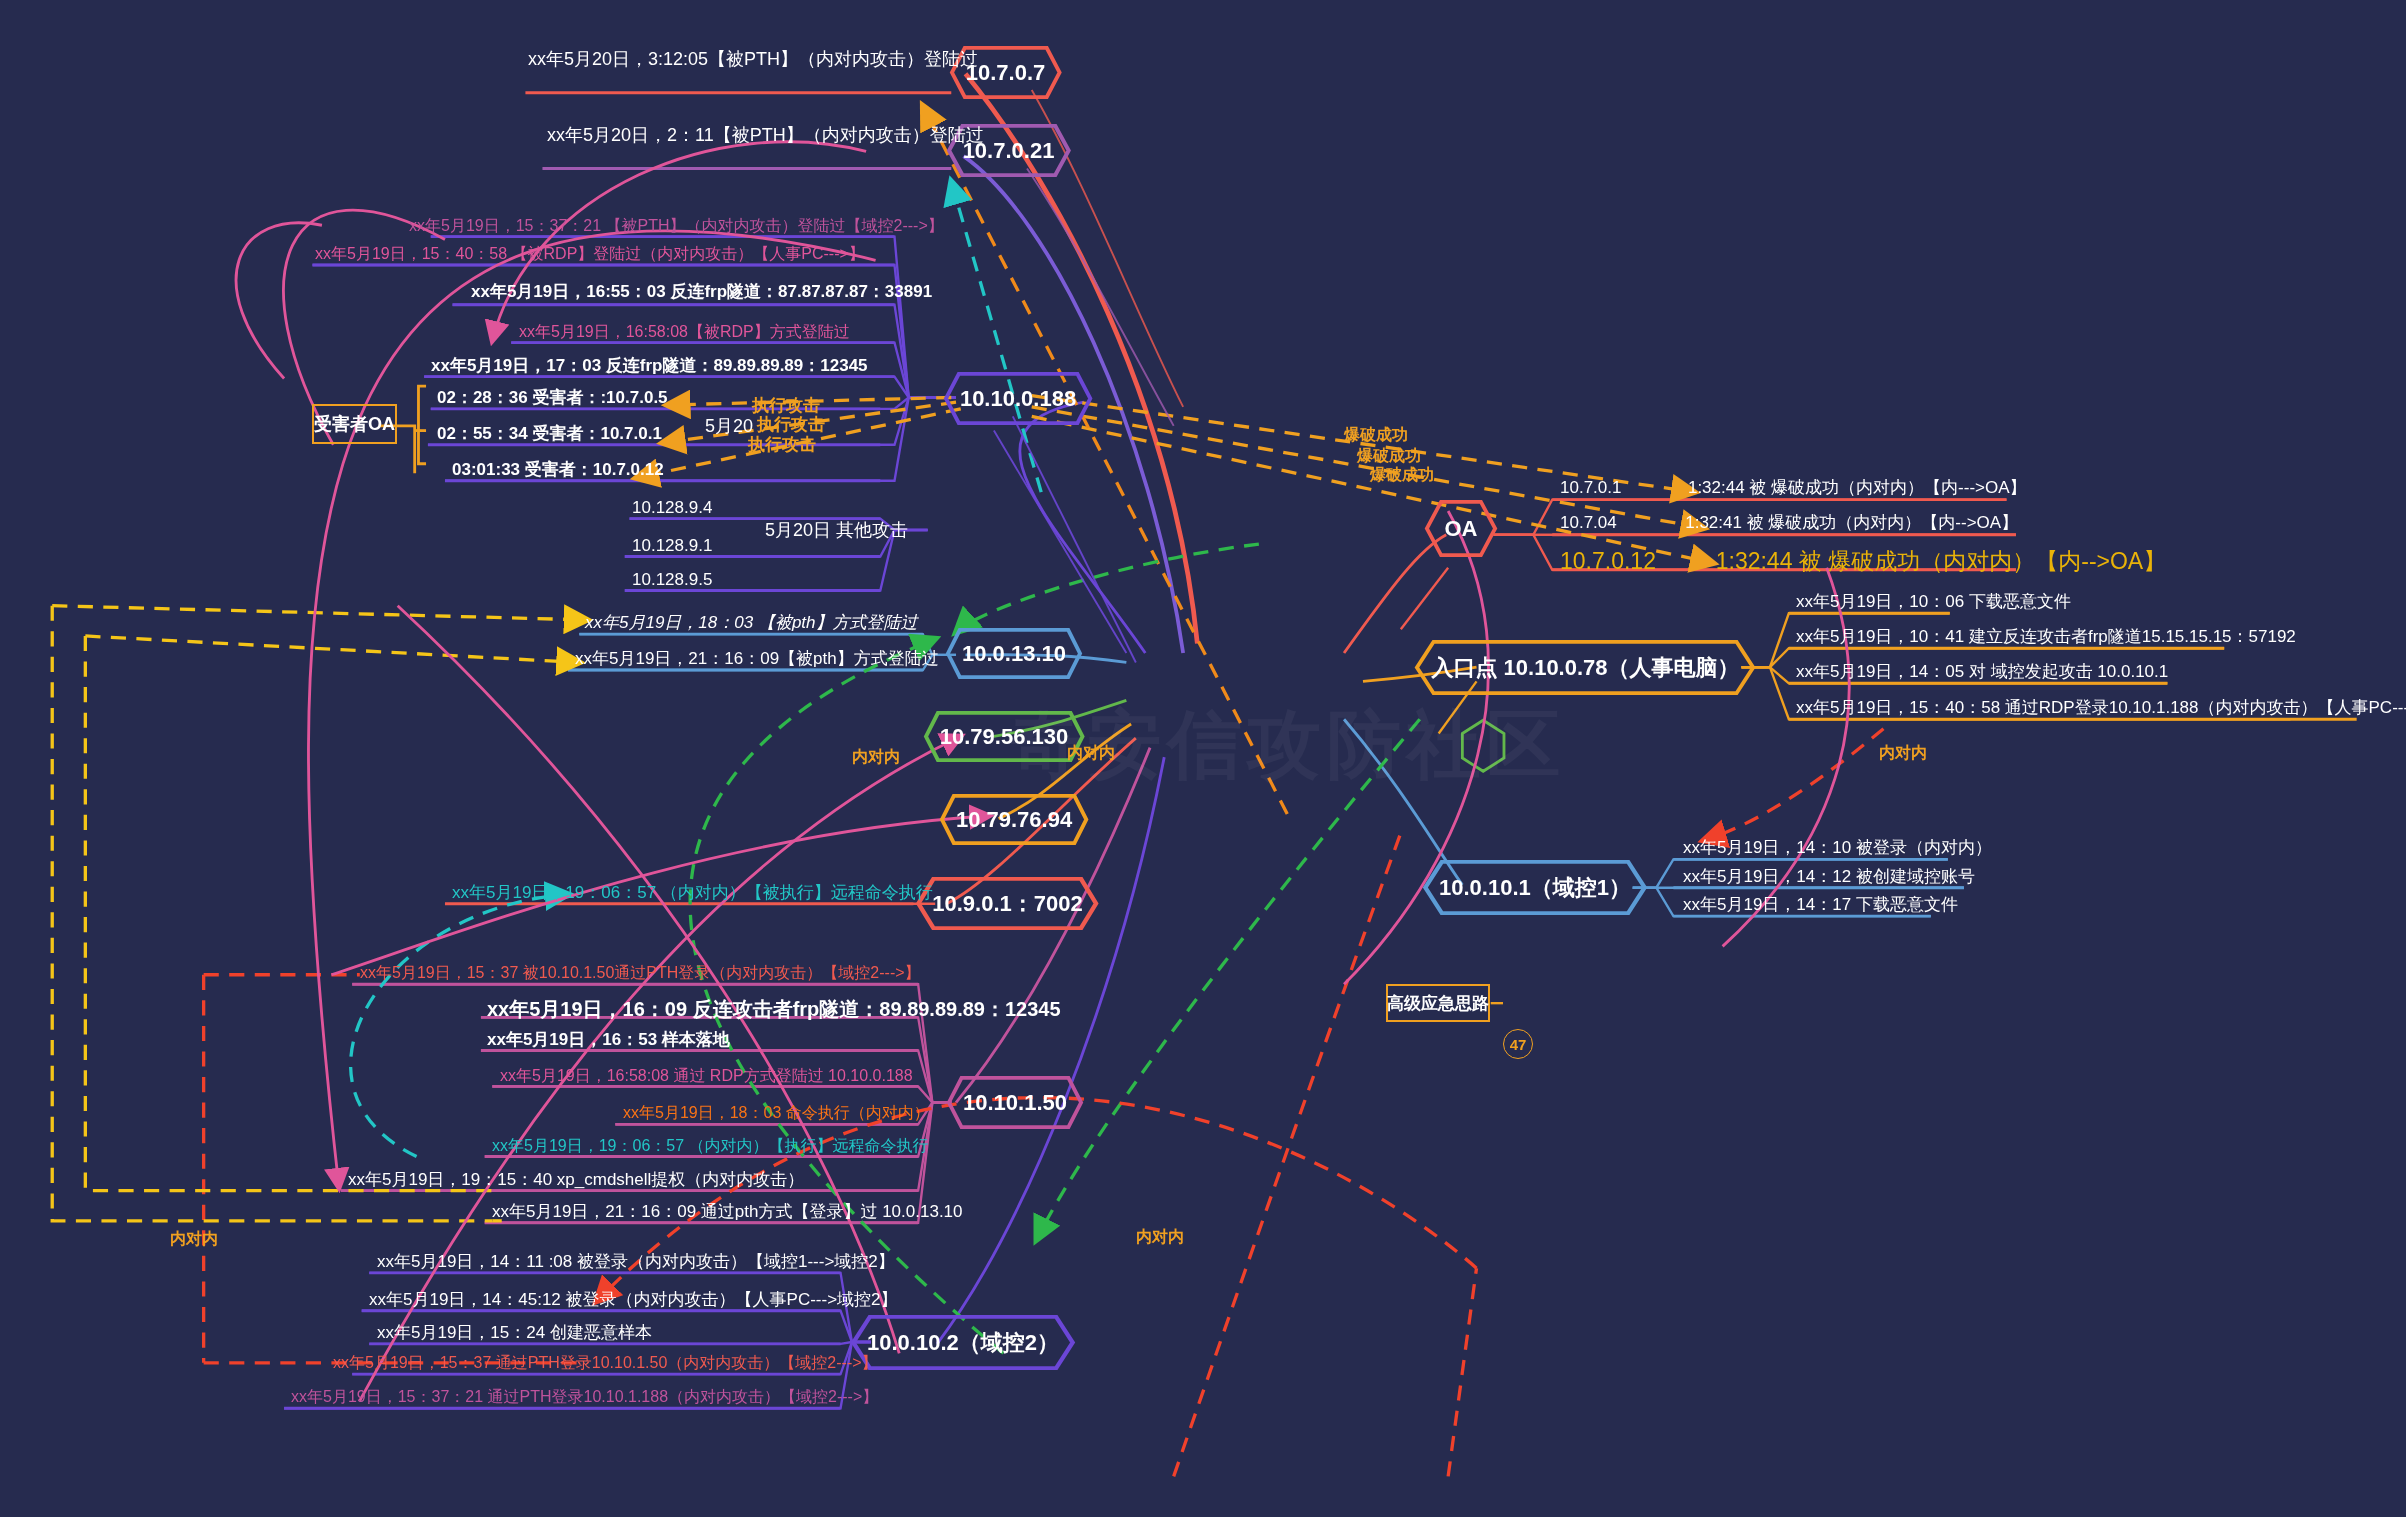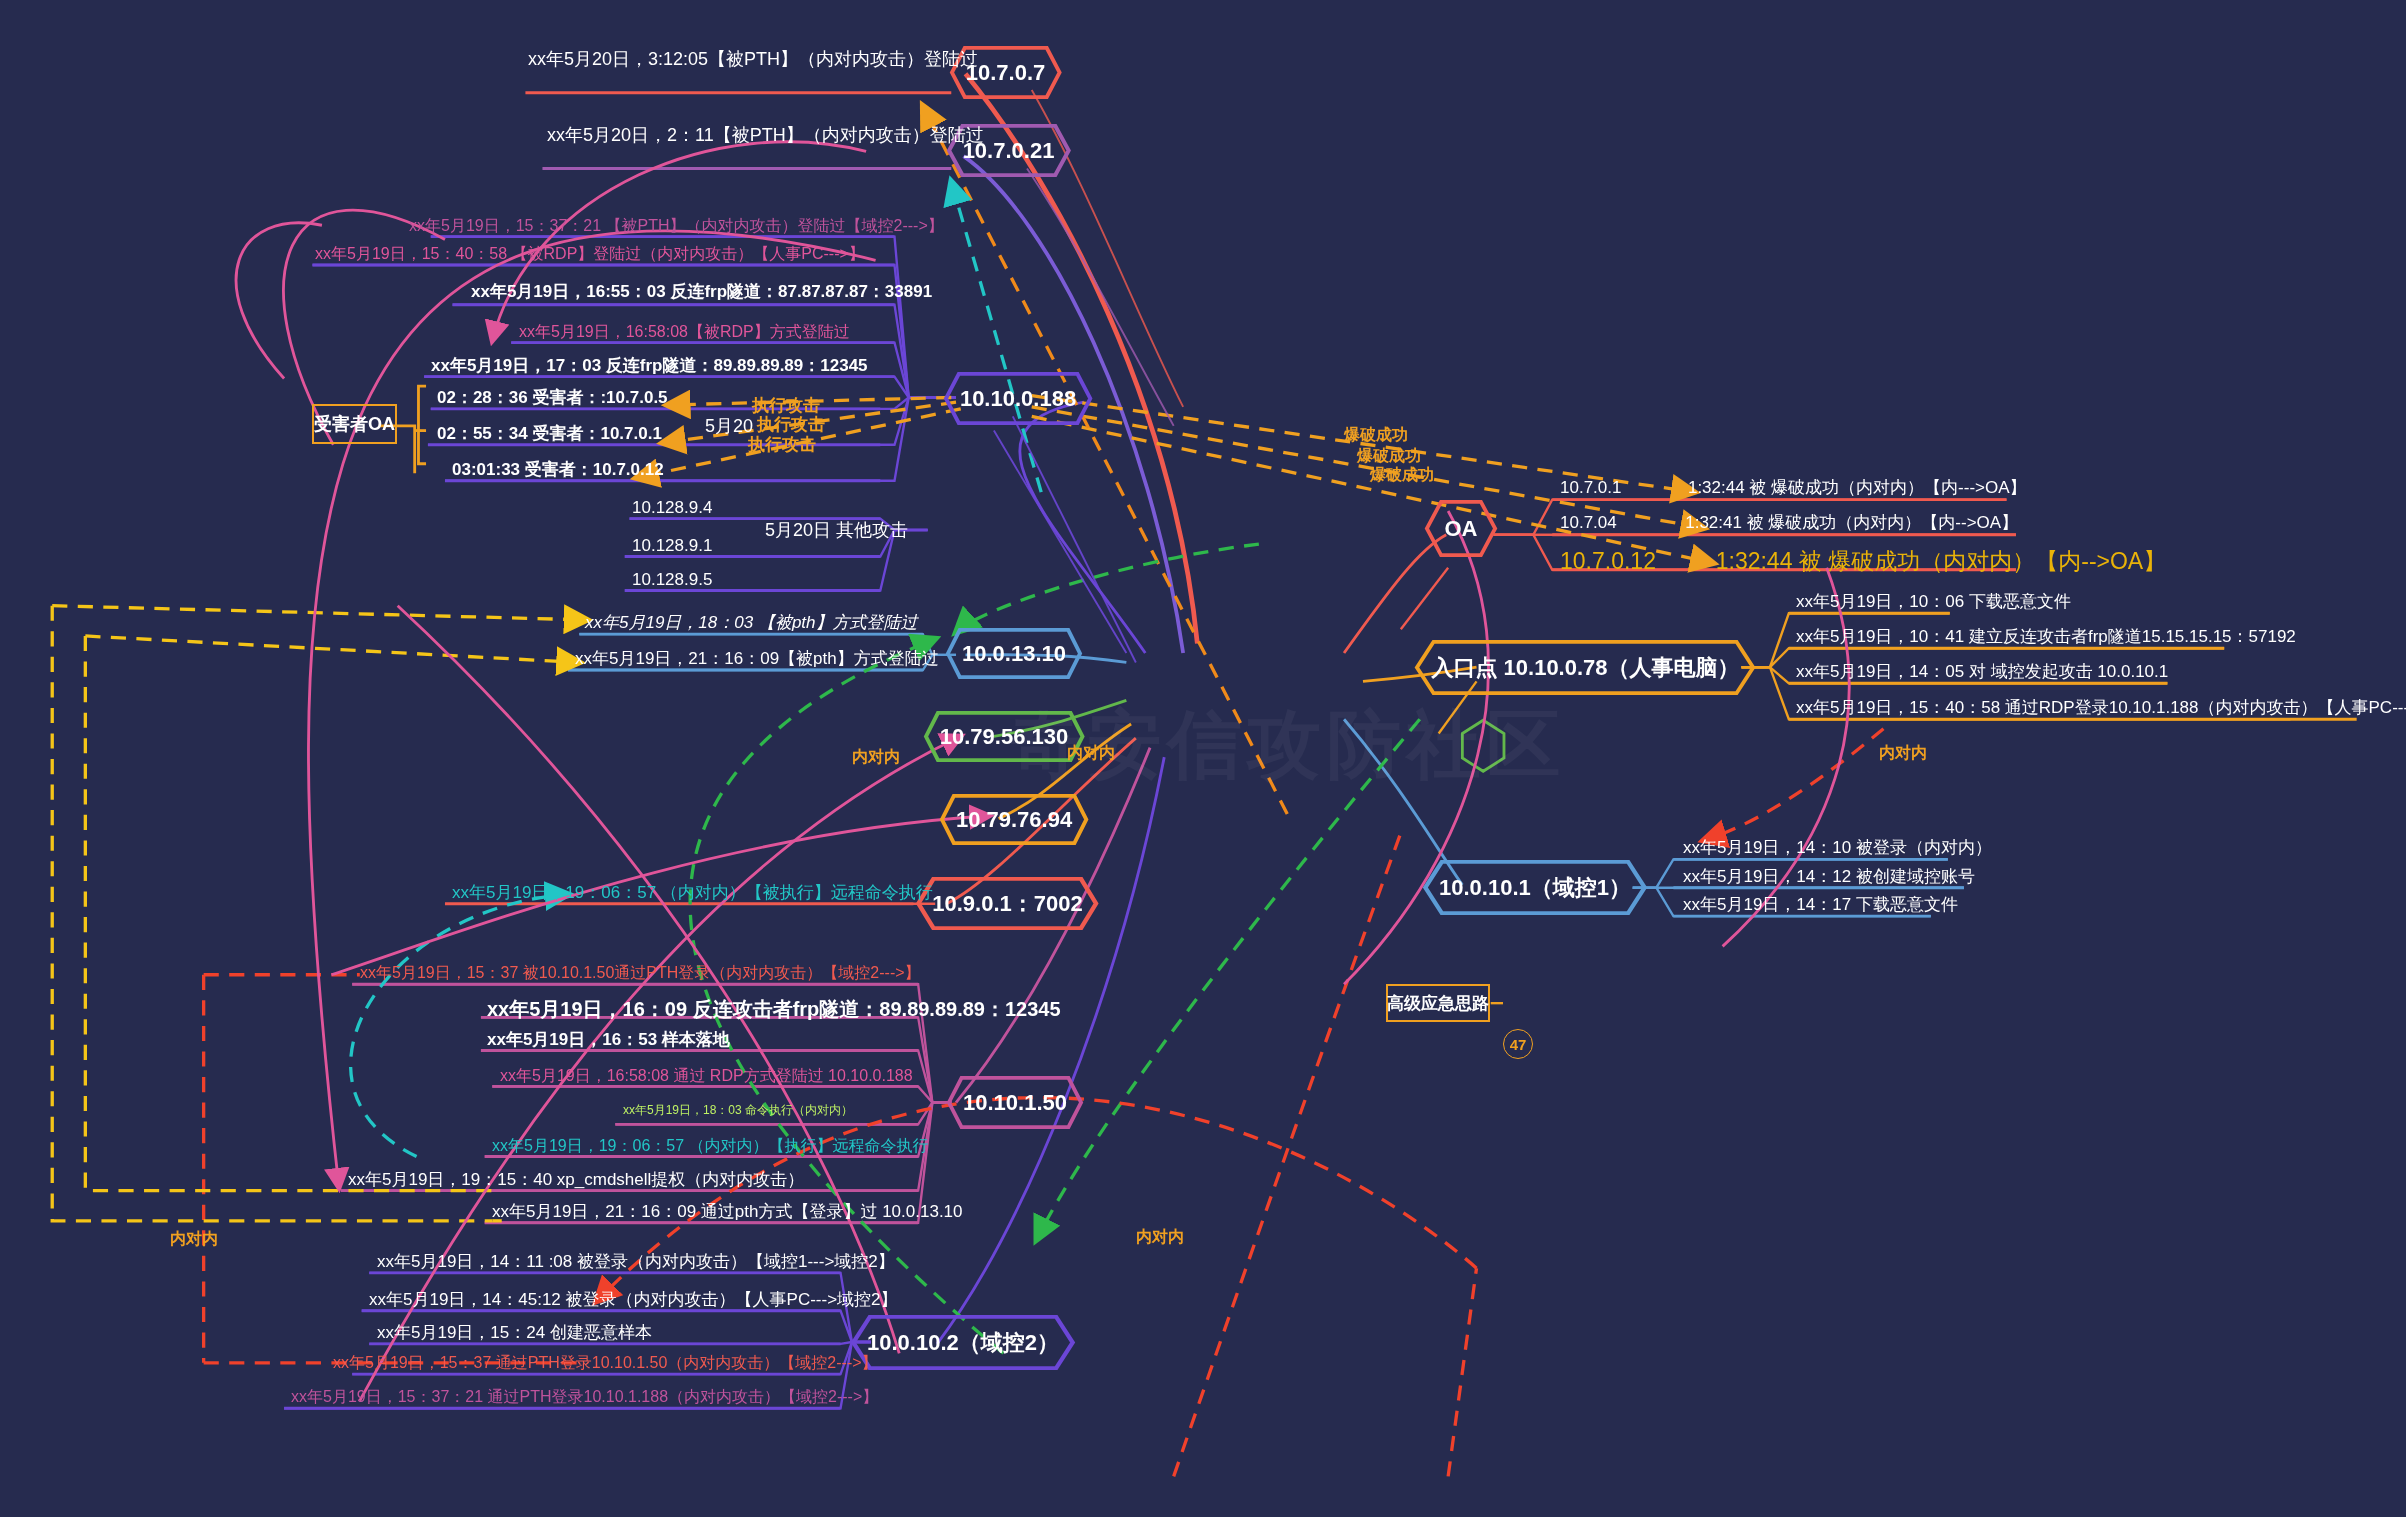--- a/index.html
+++ b/index.html
@@ -507,21 +507,21 @@
     </div>
   <div class="leaf" style="left:487px;top:997px;font-size:20px;color:#ffffff;font-weight:bold;">
     <span class="t">xx年5月19日，16：09 反连攻击者frp隧道：89.89.89.89：12345</span>
     </div>
   <div class="leaf" style="left:487px;top:1030px;font-size:17px;color:#ffffff;font-weight:bold;">
     <span class="t">xx年5月19日，16：53 样本落地</span>
     </div>
   <div class="leaf" style="left:500px;top:1066px;font-size:16px;color:#e0559a;">
     <span class="t">xx年5月19日，16:58:08  通过 RDP方式登陆过 10.10.0.188</span>
     </div>
-  <div class="leaf" style="left:623px;top:1103px;font-size:12px;color:#bef264;">
+  <div class="leaf" style="left:623px;top:1103px;font-size:16px;color:#f97316;">
     <span class="t">xx年5月19日，18：03 命令执行（内对内）</span>
     </div>
   <div class="leaf" style="left:492px;top:1136px;font-size:16px;color:#22c6c6;">
     <span class="t">xx年5月19日，19：06：57 （内对内）【执行】远程命令执行</span>
     </div>
   <div class="leaf" style="left:348px;top:1170px;font-size:17px;color:#ffffff;">
     <span class="t">xx年5月19日，19：15：40 xp_cmdshell提权（内对内攻击）</span>
     </div>
   <div class="leaf" style="left:492px;top:1202px;font-size:17px;color:#ffffff;">
     <span class="t">xx年5月19日，21：16：09 通过pth方式【登录】过 10.0.13.10</span>

